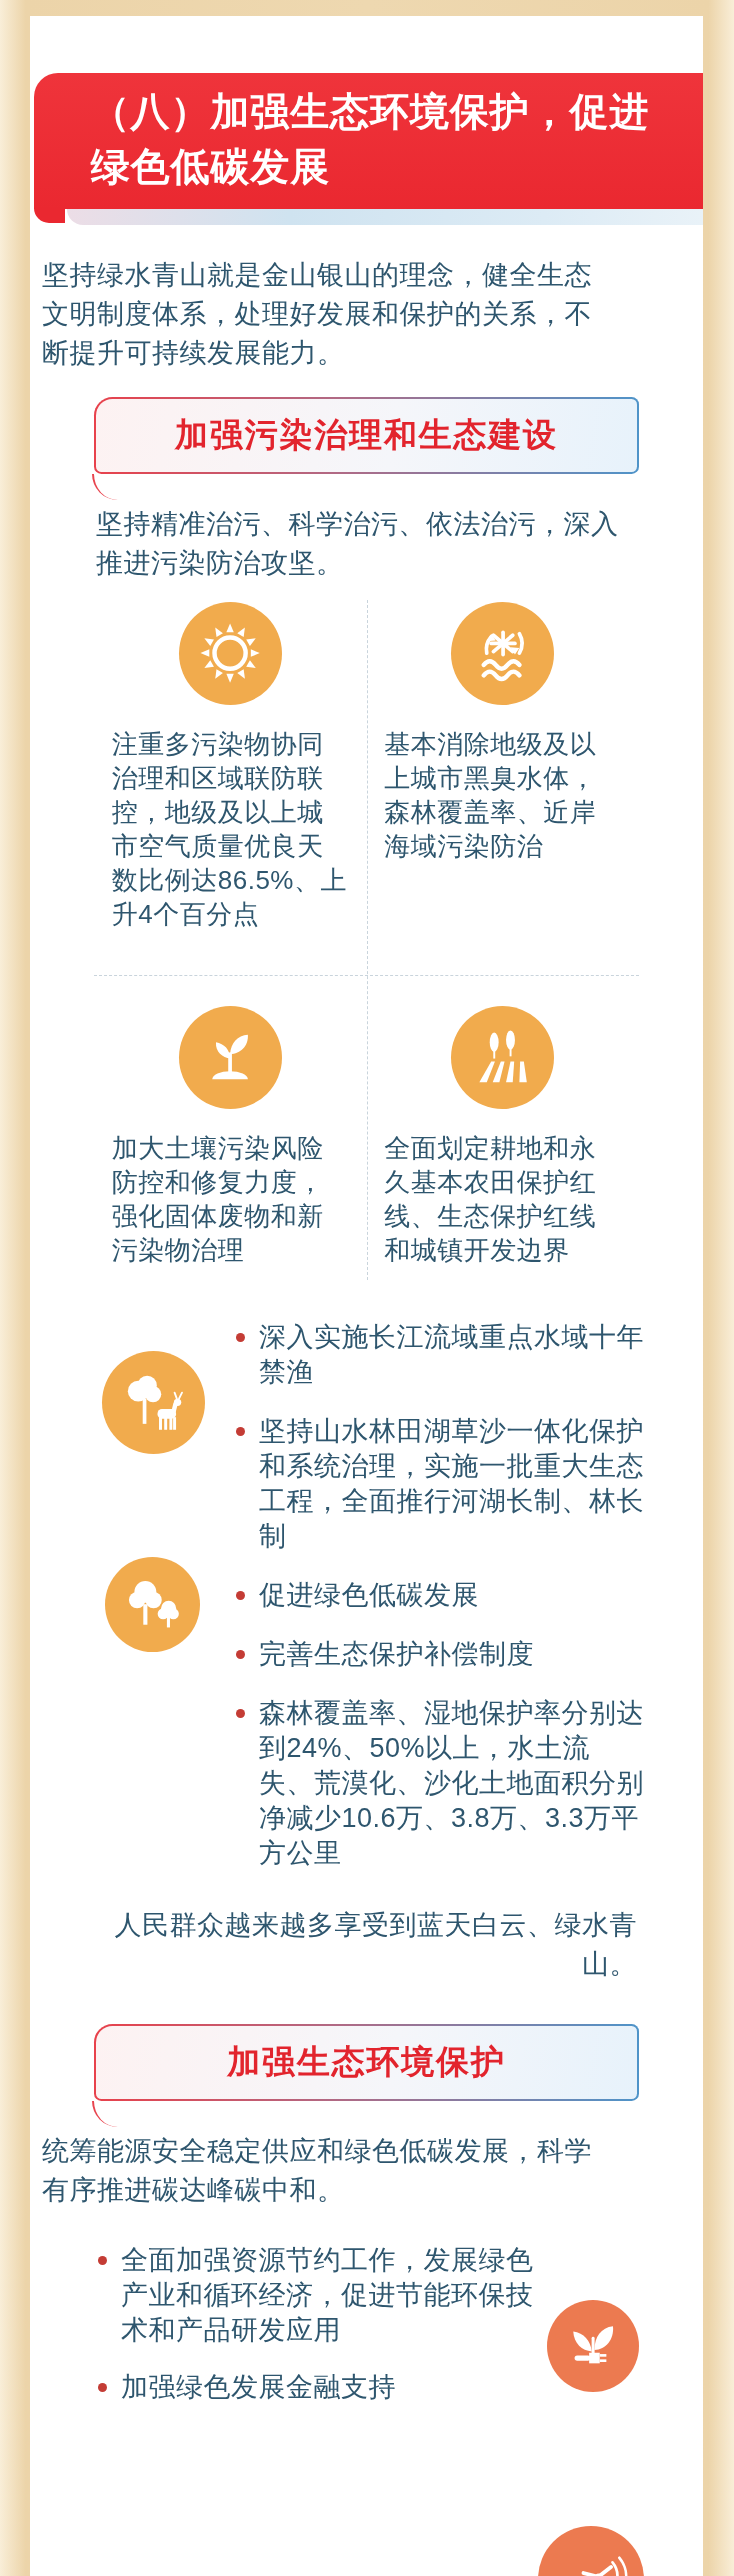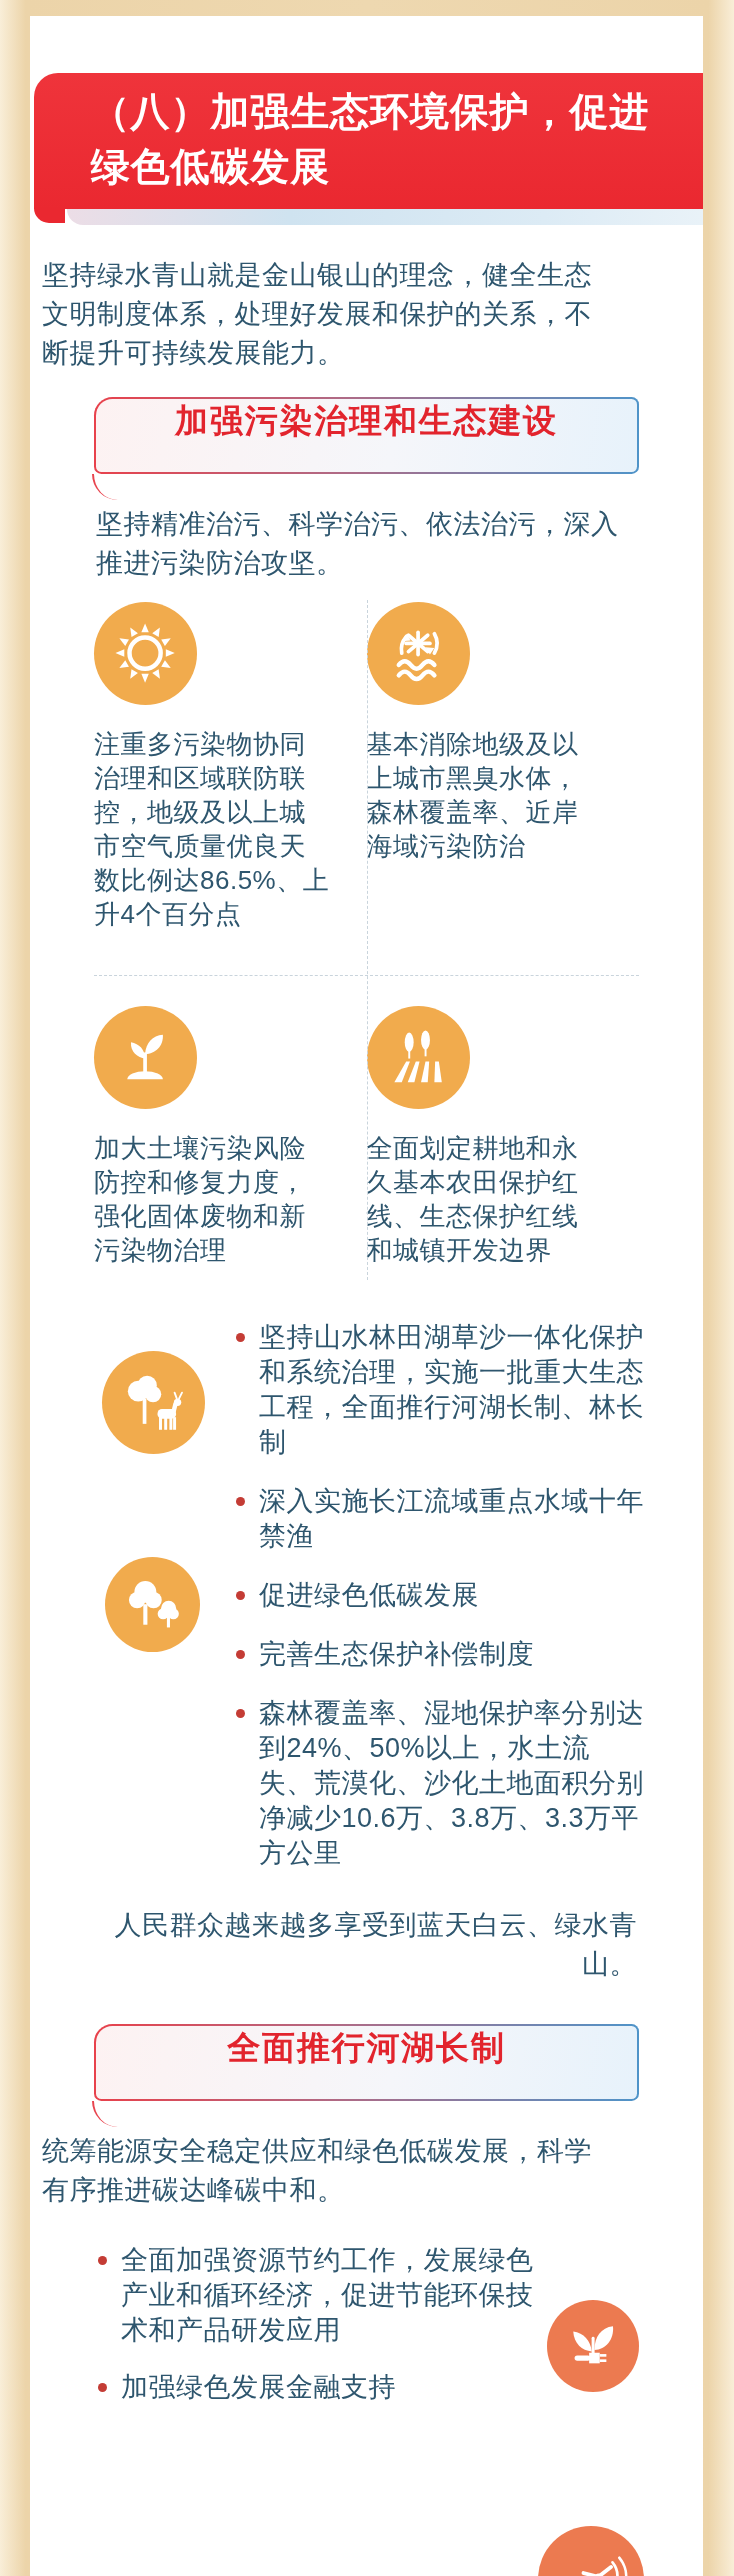--- a/index.html
+++ b/index.html
@@ -55,21 +55,21 @@
     height:77px;
     border-radius:18.4px 7.3px 7.3px 7.3px;
     background:linear-gradient(90deg,#e8414b 0%,#b06a85 45%,#4f94c9 100%);
     padding:1.8px;
     box-sizing:border-box;
   }
   .secbox-in{
     height:73px;
     border-radius:16.5px 5.5px 5.5px 5.5px;
     background:linear-gradient(100deg,#fdf2f2 0%,#f5f6fa 55%,#e7f2fb 100%);
-    display:flex;justify-content:center;
+    display:flex;align-items:center;justify-content:center;
   }
   .secbox-title{
     color:#e2242d;font-size:33px;font-weight:bold;letter-spacing:1.8px;
   }
   .secbox-tail{
     position:absolute;left:-1.8px;bottom:-26px;
     width:26px;height:26px;
     border-left:2.8px solid #e8444e;
     border-bottom-left-radius:27.5px;
   }
@@ -78,21 +78,21 @@
     position:relative;
     margin:13px 64px 0 64px;
     display:flex;flex-wrap:wrap;
   }
   .vdash{
     position:absolute;left:50%;top:3.7px;bottom:13px;
     border-left:1.8px dashed #c9d4dc;
   }
   .gcell{
     width:50%;box-sizing:border-box;
-    display:flex;flex-direction:column;
+    display:flex;flex-direction:column;align-items:center;
     padding-top:5.5px;
   }
   .gcell .gtext{
     width:237px;
     color:#2e566e;font-size:26px;line-height:34px;letter-spacing:0.5px;
     margin-top:22px;
   }
   .grid-divider{
     width:100%;height:0;
     border-top:1.8px dashed #c9d4dc;
@@ -268,33 +268,33 @@
           <circle cx="28" cy="44" r="12"></circle>
           <circle cx="52" cy="44" r="12"></circle>
           <rect x="37" y="50" width="6" height="30"></rect>
           <circle cx="74" cy="56" r="11"></circle>
           <circle cx="66" cy="64" r="8"></circle>
           <circle cx="81" cy="64" r="8"></circle>
           <rect x="71.5" y="66" width="4.5" height="18"></rect>
         </svg>
       </div>
       <ul class="bullets">
+        <li>深入实施长江流域重点水域十年禁渔</li>
         <li>坚持山水林田湖草沙一体化保护和系统治理，实施一批重大生态工程，全面推行河湖长制、林长制</li>
-        <li>深入实施长江流域重点水域十年禁渔</li>
         <li>促进绿色低碳发展</li>
         <li>完善生态保护补偿制度</li>
         <li>森林覆盖率、湿地保护率分别达到24%、50%以上，水土流失、荒漠化、沙化土地面积分别净减少10.6万、3.8万、3.3万平方公里</li>
       </ul>
     </div>
 
     <p class="para closing">人民群众越来越多享受到蓝天白云、绿水青山。</p>
 
     <div class="secbox" style="margin-top:40px;">
       <div class="secbox-in">
-        <span class="secbox-title">全面推行河湖长制</span>
+        <span class="secbox-title">加强生态环境保护</span>
       </div>
       <div class="secbox-tail"></div>
     </div>
 
     <p class="para narrow">统筹能源安全稳定供应和绿色低碳发展，科学有序推进碳达峰碳中和。</p>
 
     <div class="bul2">
       <div class="circle coral c100 ic1">
         <svg viewBox="0 0 100 100" class="icon-svg">
           <path d="M48,58 C46,42 36,30 20,28 C21,46 33,57 48,58 Z"></path>

